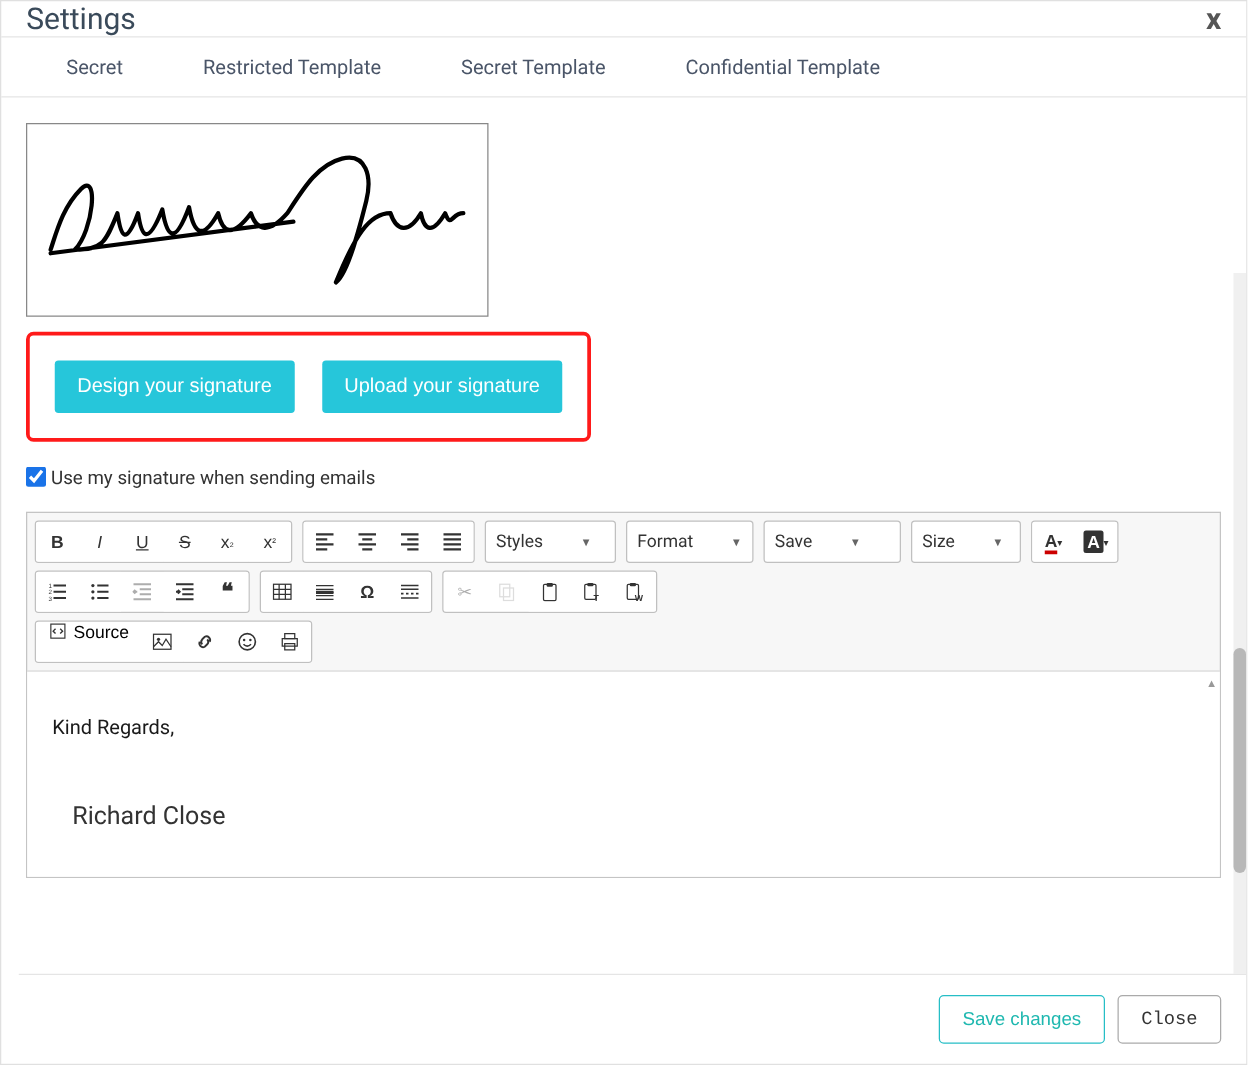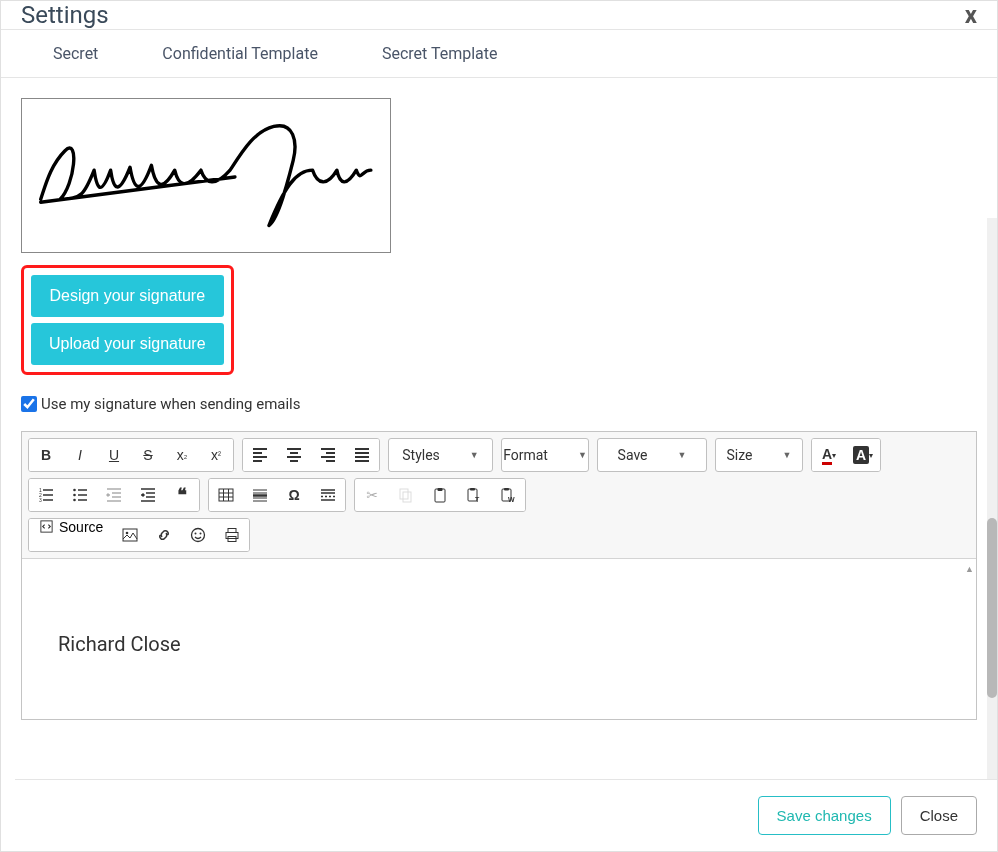--- a/index.html
+++ b/index.html
@@ -91,41 +91,40 @@
       align-items: center;
       justify-content: center;
       background: #fff;
     }
     .signature-svg {
       width: 95%;
       height: 85%;
     }
     .btn-row {
       display: flex;
-      gap: 6px;
+      gap: 22px;
       margin-top: 12px;
       position: relative;
       width: fit-content;
       border: 3px solid #ff1a1a;
       border-radius: 6px;
-      padding: 7px;
-      flex-direction: column;
+      padding: 20px;
     }
     .btn-teal {
       background: #26c6da;
       color: #fff;
       border: none;
       padding: 12px 18px;
       font-size: 16px;
       border-radius: 3px;
       cursor: pointer;
     }
     .checkbox-row {
       display: flex;
-      align-items: center;
+      align-items: flex-start;
       gap: 4px;
       margin-top: 20px;
       color: #333;
       font-size: 15px;
     }
     .checkbox-row input {
       width: 16px;
       height: 16px;
       accent-color: #1a73e8;
     }
@@ -175,21 +174,21 @@
       align-items: center;
       border: 1px solid #c0c0c0;
       border-radius: 3px;
       background: #fff;
       padding: 0 8px;
       height: 34px;
       cursor: pointer;
       font-size: 14px;
       color: #333;
       gap: 30px;
-      justify-content: center;
+      justify-content: flex-start;
     }
     .tool-dropdown .caret {
       font-size: 9px;
       color: #666;
     }
     .editor-body {
       background: #fff;
       padding: 30px 20px;
       min-height: 160px;
       font-size: 16px;
@@ -231,20 +230,21 @@
       cursor: pointer;
     }
     .btn-secondary {
       border: 1px solid #aaa;
       color: #333;
       background: #fff;
       padding: 10px 18px;
       font-size: 15px;
       border-radius: 4px;
       cursor: pointer;
+      font-family: Liberation Mono, monospace;
     }
     .source-btn {
       display: flex;
       align-items: flex-start;
       gap: 5px;
       padding: 0 10px;
       height: 32px;
       border: none;
       background: #fff;
       cursor: pointer;
@@ -272,22 +272,23 @@
 
 <div class="modal">
 
   <div class="modal-header">
     <div class="modal-title">Settings</div>
     <div class="close-x">x</div>
   </div>
 
   <div class="tabs">
     <div class="tab">Secret</div>
+    <div class="tab">Restricted Template</div>
+    <div class="tab">Secret Template</div>
     <div class="tab">Confidential Template</div>
-    <div class="tab">Secret Template</div>
   </div>
 
   <div class="content">
 
     <div class="signature-box">
       <svg class="signature-svg" viewBox="0 0 360 120">
         <path d="M 10 85 C 15 70 20 50 35 35 C 50 20 45 70 30 85 C 52 85 55 80 65 55 C 68 75 72 82 82 55 C 85 75 90 82 102 52 C 106 75 112 82 124 50 C 128 72 135 78 148 55 C 152 72 160 75 175 55 C 180 70 190 72 205 55 C 218 35 230 15 250 10 C 270 5 275 25 270 45 C 265 65 255 105 245 112 C 260 75 272 55 290 55 C 295 70 305 72 315 55 C 318 70 325 72 335 55 C 340 68 340 55 350 55 M 10 88 L 210 62" stroke="#000" stroke-width="3.5" fill="none" stroke-linecap="round" stroke-linejoin="round"></path>
       </svg>
     </div>
 
@@ -341,21 +342,21 @@
             <button class="tool-btn">
                   <svg viewBox="0 0 16 16">
                     <path d="M1 2h14M1 6h14M1 10h14M1 14h14" stroke="#333" stroke-width="1.8"></path>
                   </svg>
                 </button>
           </div>
           <div class="tool-dropdown" style="width:105px">
             <span>Styles</span>
                 <span class="caret">▼</span>
           </div>
-          <div class="tool-dropdown" style="width:88px">
+          <div class="tool-dropdown" style="width:102px">
             <span>Format</span>
                 <span class="caret">▼</span>
           </div>
           <div class="tool-dropdown" style="width:110px">
             <span>Save</span>
                 <span class="caret">▼</span>
           </div>
           <div class="tool-dropdown" style="width:88px">
             <span>Size</span>
                 <span class="caret">▼</span>
@@ -493,20 +494,21 @@
                     <rect x="2" y="5.5" width="12" height="6" stroke="#333" fill="none"></rect>
                     <rect x="4" y="9.5" width="8" height="5" stroke="#333" fill="none"></rect>
                   </svg>
                 </button>
           </div>
         </div>
 
       </div>
       <div class="editor-body">
         <span class="tiny-arrow">▲</span>
+        <div>Kind Regards,</div>
         <div class="sig-text">Richard Close</div>
       </div>
     </div>
     </div>
 
     <div class="scrollbar-right">
       <div class="scroll-thumb"></div>
     </div>
   </div>
 

